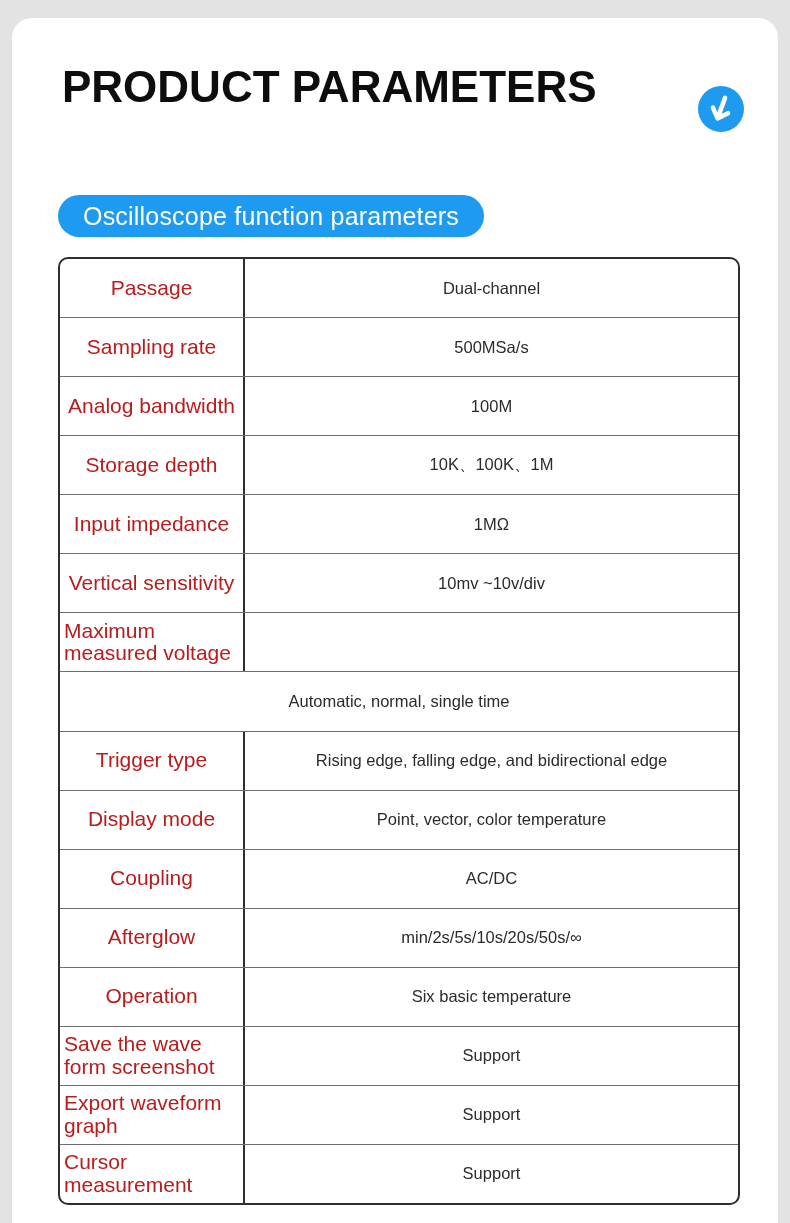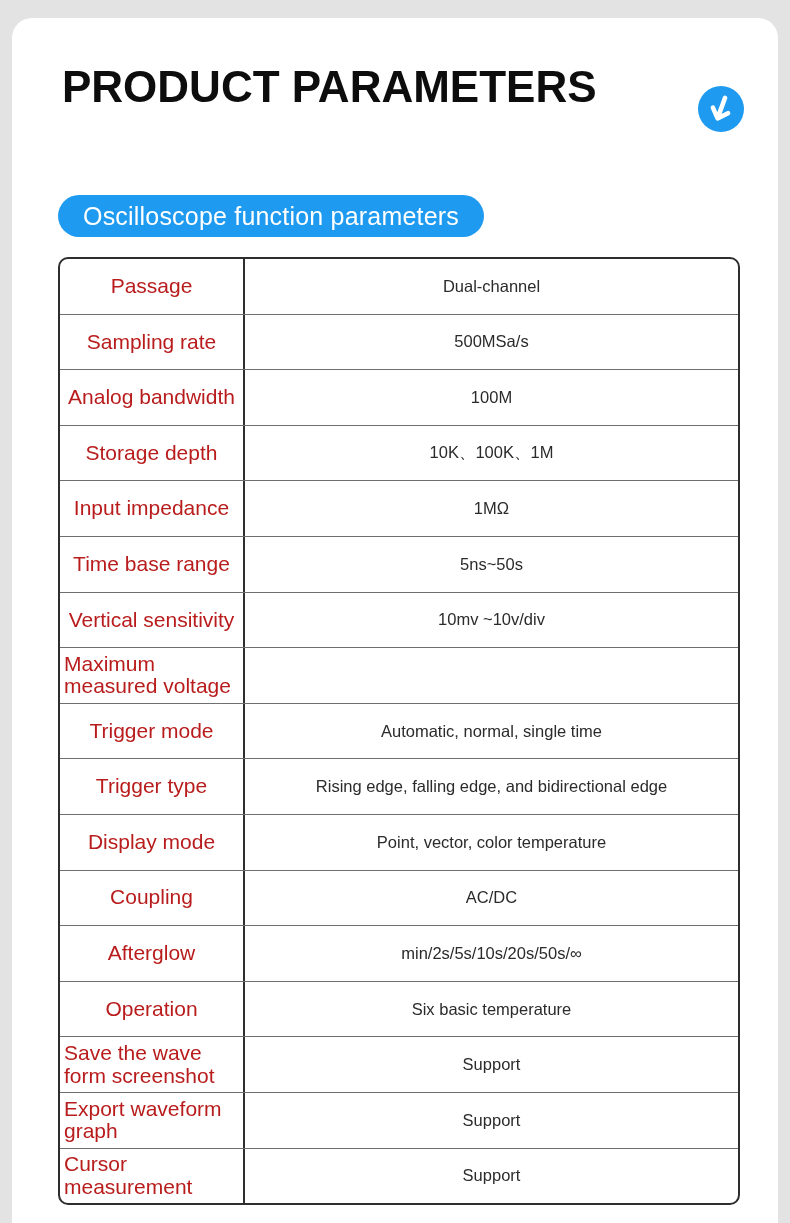--- a/index.html
+++ b/index.html
@@ -89,36 +89,31 @@
   <div class="spec-row">
     <div class="spec-label">Storage depth</div>
     <div class="spec-value">10K、100K、1M</div>
   </div>
 
   <div class="spec-row">
     <div class="spec-label">Input impedance</div>
     <div class="spec-value">1MΩ</div>
   </div>
 
-  <div class="spec-row">
-    <div class="spec-label">Time base range</div>
-    <div class="spec-value">5ns~50s</div>
-  </div>
 
   <div class="spec-row">
     <div class="spec-label">Vertical sensitivity</div>
     <div class="spec-value">10mv ~10v/div</div>
   </div>
 
   <div class="spec-row">
     <div class="spec-label">Maximum measured voltage</div>
   </div>
 
   <div class="spec-row">
-    <div class="spec-label">Trigger mode</div>
     <div class="spec-value">Automatic, normal, single time</div>
   </div>
 
   <div class="spec-row">
     <div class="spec-label">Trigger type</div>
     <div class="spec-value">Rising edge, falling edge, and bidirectional edge</div>
   </div>
 
   <div class="spec-row">
     <div class="spec-label">Display mode</div>

